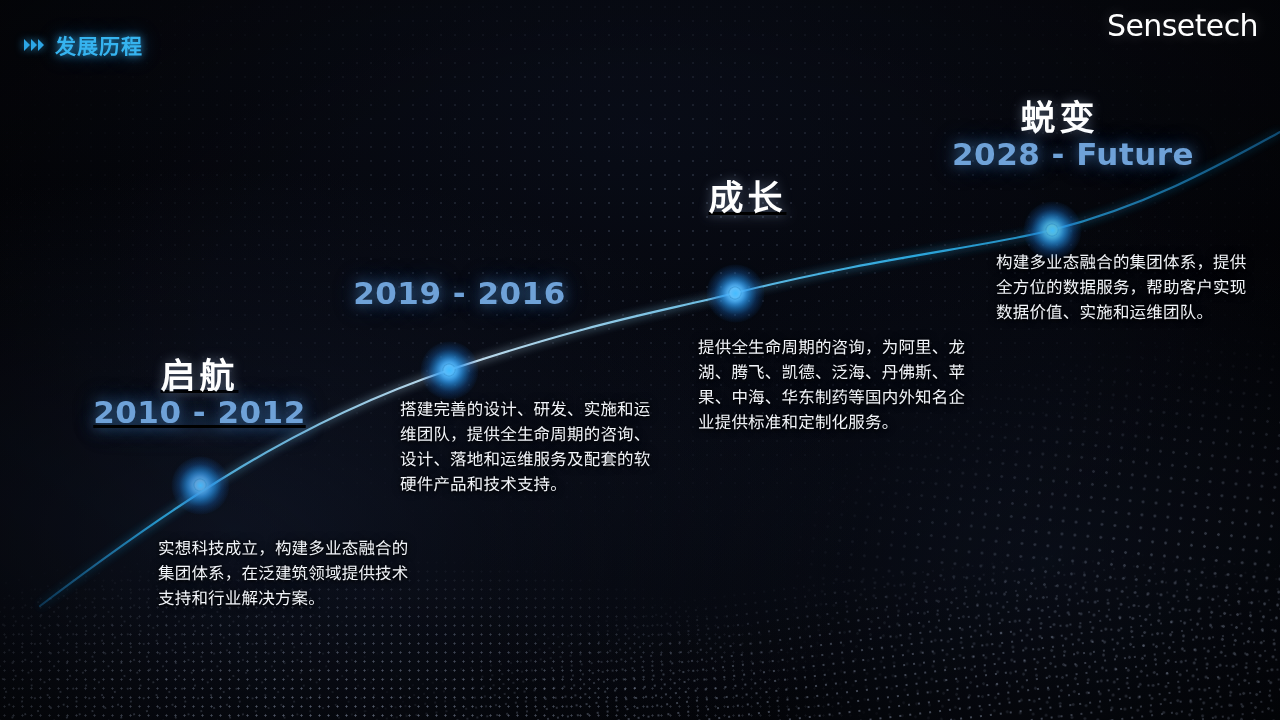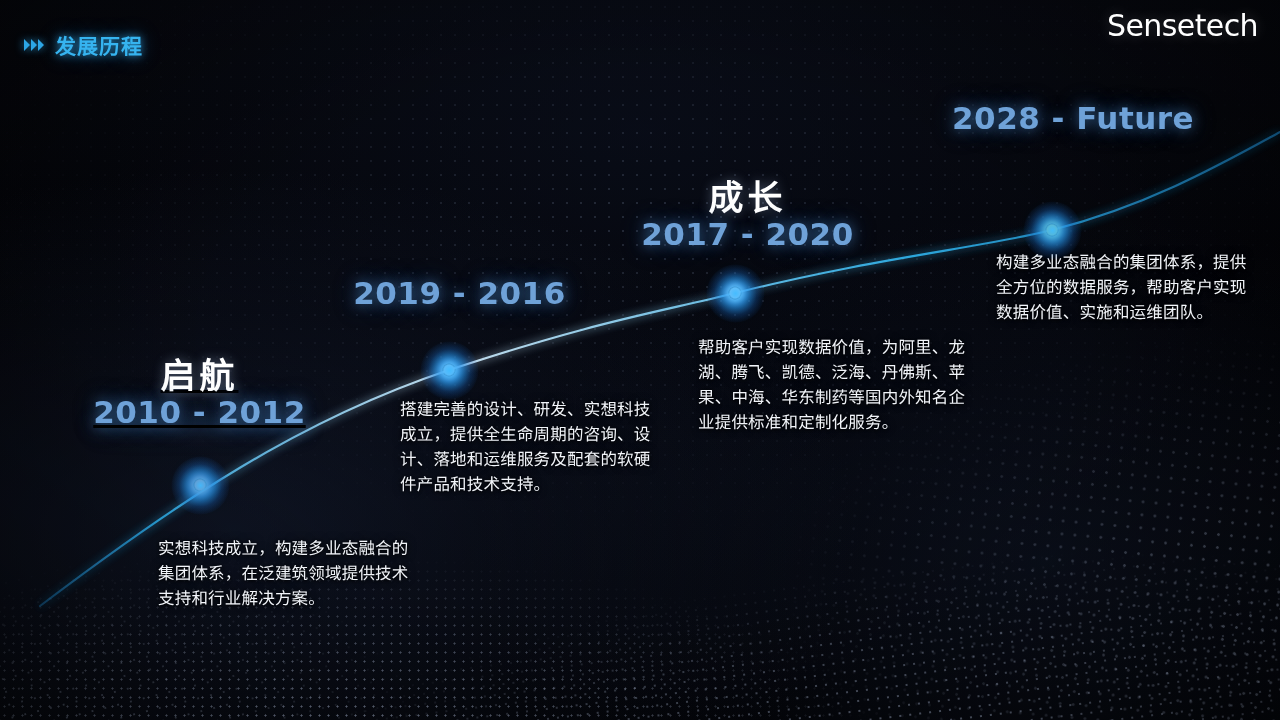--- a/index.html
+++ b/index.html
@@ -125,21 +125,21 @@
     text-shadow:0 1px 3px rgba(0,0,0,.95),0 0 8px rgba(0,0,0,.8);
   }
 
   
   #ms-1{left:92px;top:358px;width:215px;text-align:center;text-decoration:underline;}
   #ms-1 .ms-desc{position:absolute;left:66px;top:178px;width:265px;text-align:left;}
 
   #ms-2{left:352px;top:275px;width:215px;text-align:center;}
   #ms-2 .ms-desc{position:absolute;left:48px;top:122px;width:255px;text-align:left;}
 
-  #ms-3{left:640px;top:180px;width:215px;text-align:center;}
+  #ms-3{left:640px;top:180px;width:215px;text-align:center;text-decoration:underline;}
   #ms-3 .ms-desc{position:absolute;left:58px;top:155px;width:280px;text-align:left;}
 
   #ms-4{left:952px;top:100px;width:215px;text-align:center;}
   #ms-4 .ms-desc{position:absolute;left:44px;top:150px;width:262px;text-align:left;}
 </style>
 </head>
 <body>
 
 <div id="slide">
 
@@ -189,27 +189,27 @@
   <div class="dot" id="dot-4" style="left: 1052px; top: 230px; background: radial-gradient(circle, rgb(207, 227, 106) 0%, rgb(207, 227, 106) 52%, rgba(255, 255, 255, 0) 78%); box-shadow: rgb(207, 227, 106) 0px 0px 7px 2px, rgb(46, 160, 240) 0px 0px 16px 6px;"></div>
 
   <div class="ms" id="ms-1">
     <div class="ms-title">启航</div>
     <div class="ms-years">2010 - 2012</div>
     <div class="ms-desc">实想科技成立，构建多业态融合的集团体系，在泛建筑领域提供技术支持和行业解决方案。</div>
   </div>
 
   <div class="ms" id="ms-2">
     <div class="ms-years">2019 - 2016</div>
-    <div class="ms-desc">搭建完善的设计、研发、实想科技成立，提供全生命周期的咨询、设计、落地和运维服务及配套的软硬件产品和技术支持。</div>
+    <div class="ms-desc">搭建完善的设计、研发、实施和运维团队，提供全生命周期的咨询、设计、落地和运维服务及配套的软硬件产品和技术支持。</div>
   </div>
 
   <div class="ms" id="ms-3">
     <div class="ms-title">成长</div>
-    <div class="ms-years">2017 - 2020</div>
-    <div class="ms-desc">帮助客户实现数据价值，为阿里、龙湖、腾飞、凯德、泛海、丹佛斯、苹果、中海、华东制药等国内外知名企业提供标准和定制化服务。</div>
+    <div class="ms-desc">提供全生命周期的咨询，为阿里、龙湖、腾飞、凯德、泛海、丹佛斯、苹果、中海、华东制药等国内外知名企业提供标准和定制化服务。</div>
   </div>
 
   <div class="ms" id="ms-4">
+    <div class="ms-title">蜕变</div>
     <div class="ms-years">2028 - Future</div>
     <div class="ms-desc">构建多业态融合的集团体系，提供全方位的数据服务，帮助客户实现数据价值、实施和运维团队。</div>
   </div>
 
 </div>
 
 </body></html>

